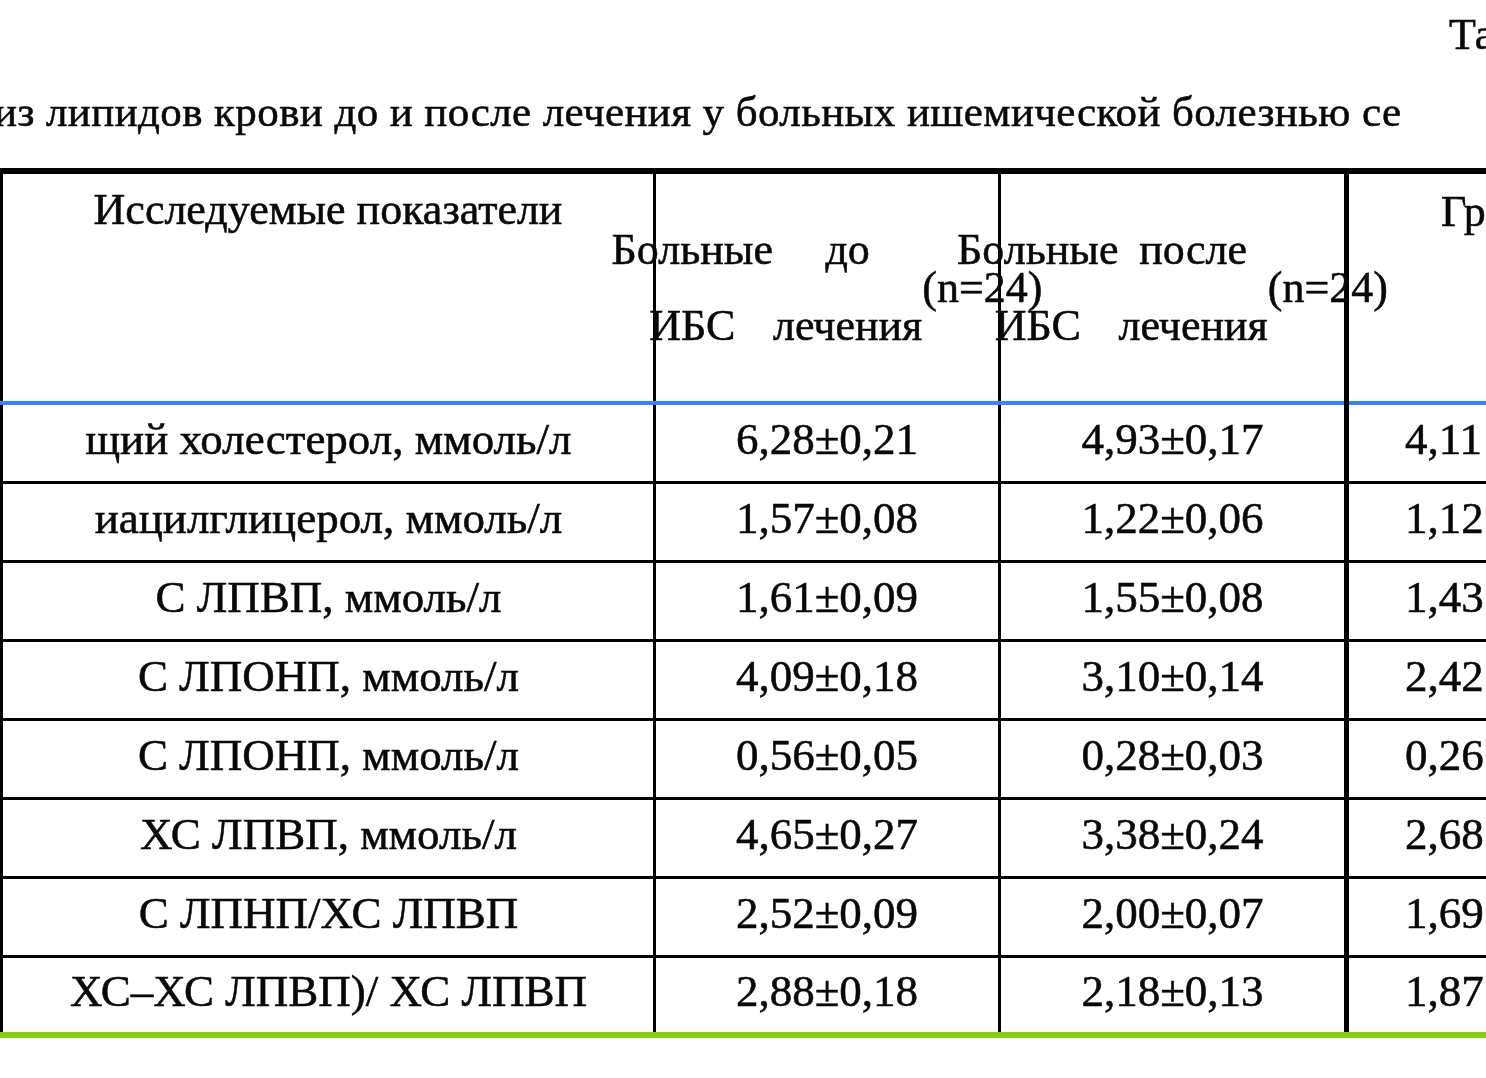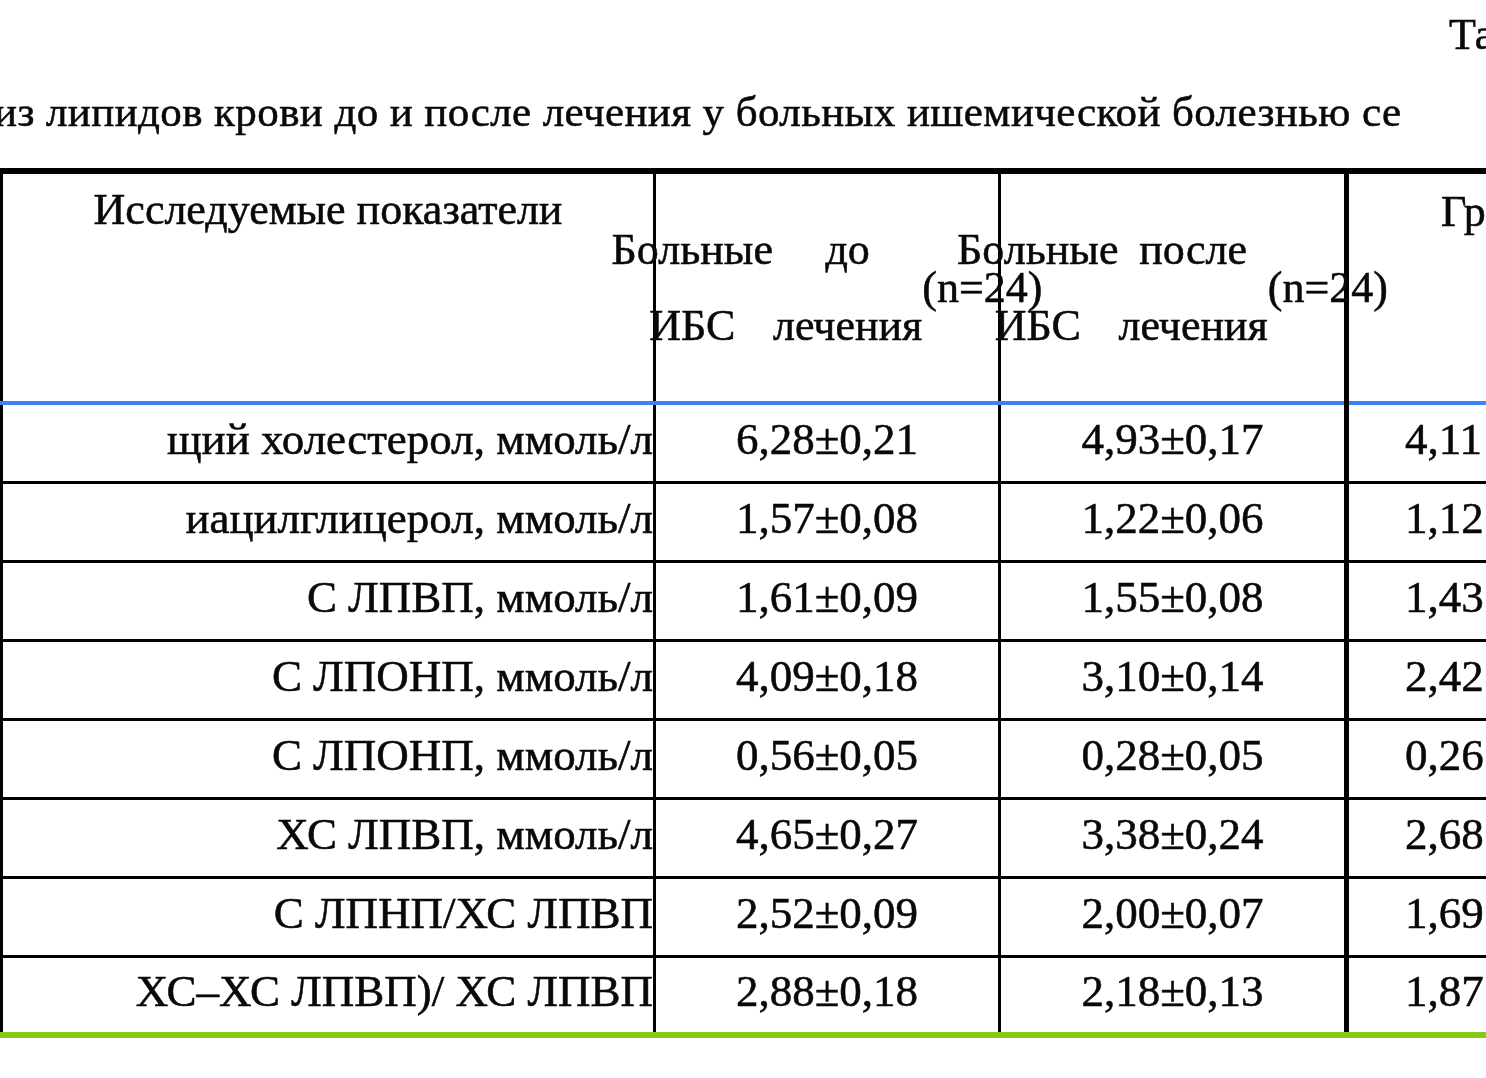--- a/index.html
+++ b/index.html
@@ -41,21 +41,21 @@
     align-items:center; height:100%; line-height:76px;
   }
   .hstack.left { align-items:flex-start; }
   .pad-a { padding-left:16px; }
   .pad-b { padding-left:11px;font-style:italic; }
   .pad-c { padding-left:34px; }
   tbody td {
     height:79px; font-size:45px; vertical-align:middle;
     padding-bottom:8px;
   }
-  td.lbl { text-align:right; padding-left:1px; white-space:nowrap; overflow:hidden; }
+  td.lbl { text-align:center; padding-left:1px; white-space:nowrap; overflow:hidden; }
   td.val { text-align:center; white-space:nowrap; }
   td.ctl { text-align:left; padding-left:56px; white-space:nowrap; }
   tbody tr:last-child td { border-bottom:6px solid #84cc16; }
 </style>
 </head>
 <body>
 
 <div class="corner-label">Та</div>
 <div class="doc-title">из липидов крови до и после лечения у больных ишемической болезнью се</div>
 
@@ -113,21 +113,21 @@
     </tr>
     <tr>
       <td class="lbl">С ЛПОНП, ммоль/л</td>
       <td class="val">4,09±0,18</td>
       <td class="val c3">3,10±0,14</td>
       <td class="ctl">2,42</td>
     </tr>
     <tr>
       <td class="lbl">С ЛПОНП, ммоль/л</td>
       <td class="val">0,56±0,05</td>
-      <td class="val c3">0,28±0,05</td>
+      <td class="val c3">0,28±0,03</td>
       <td class="ctl">0,26</td>
     </tr>
     <tr>
       <td class="lbl">ХС ЛПВП, ммоль/л</td>
       <td class="val">4,65±0,27</td>
       <td class="val c3">3,38±0,24</td>
       <td class="ctl">2,68</td>
     </tr>
     <tr>
       <td class="lbl">С ЛПНП/ХС ЛПВП</td>

